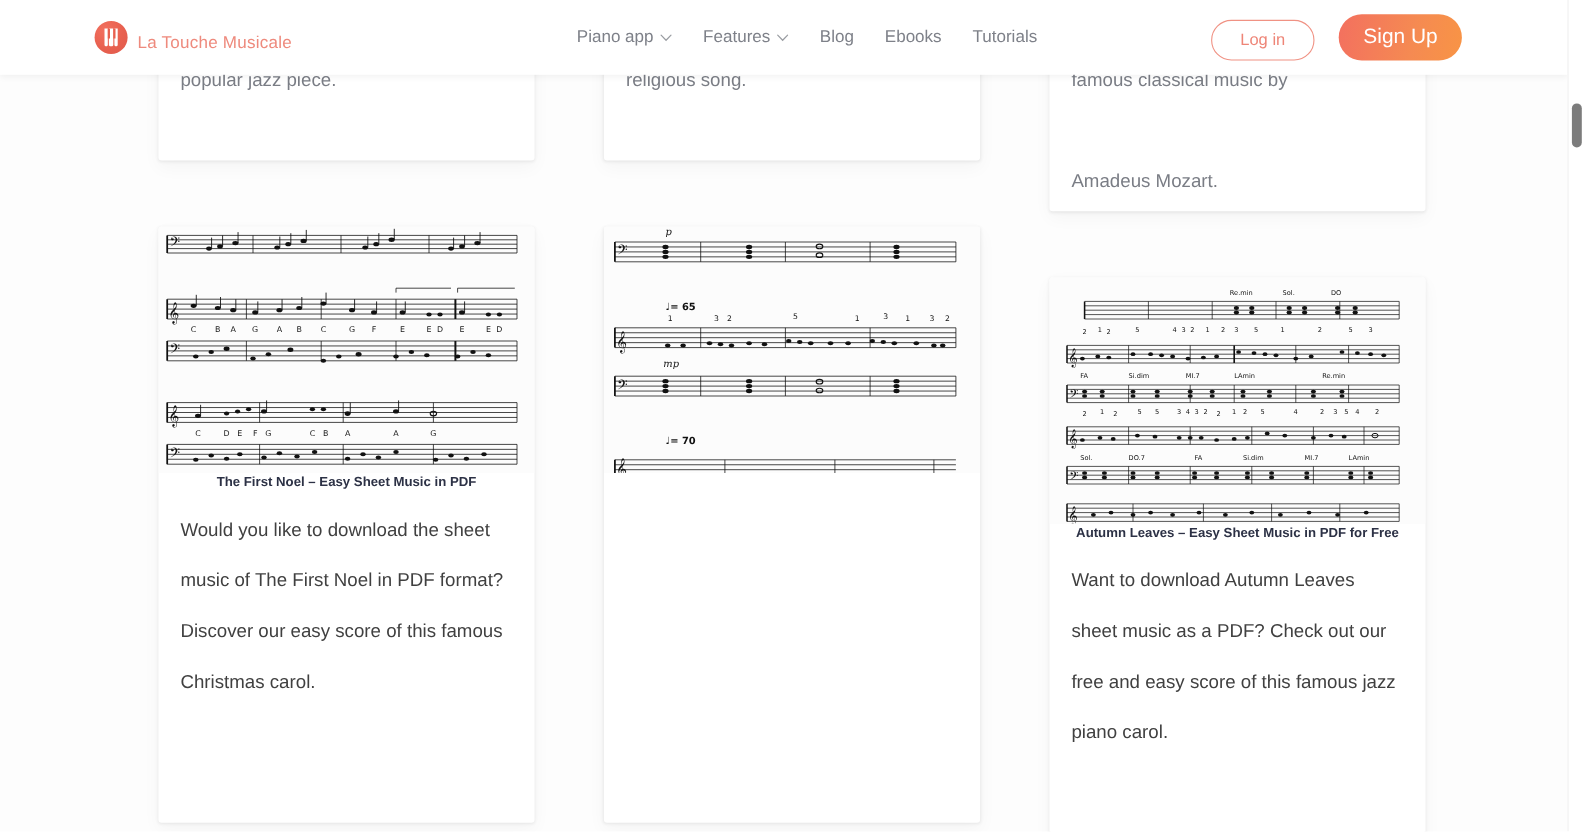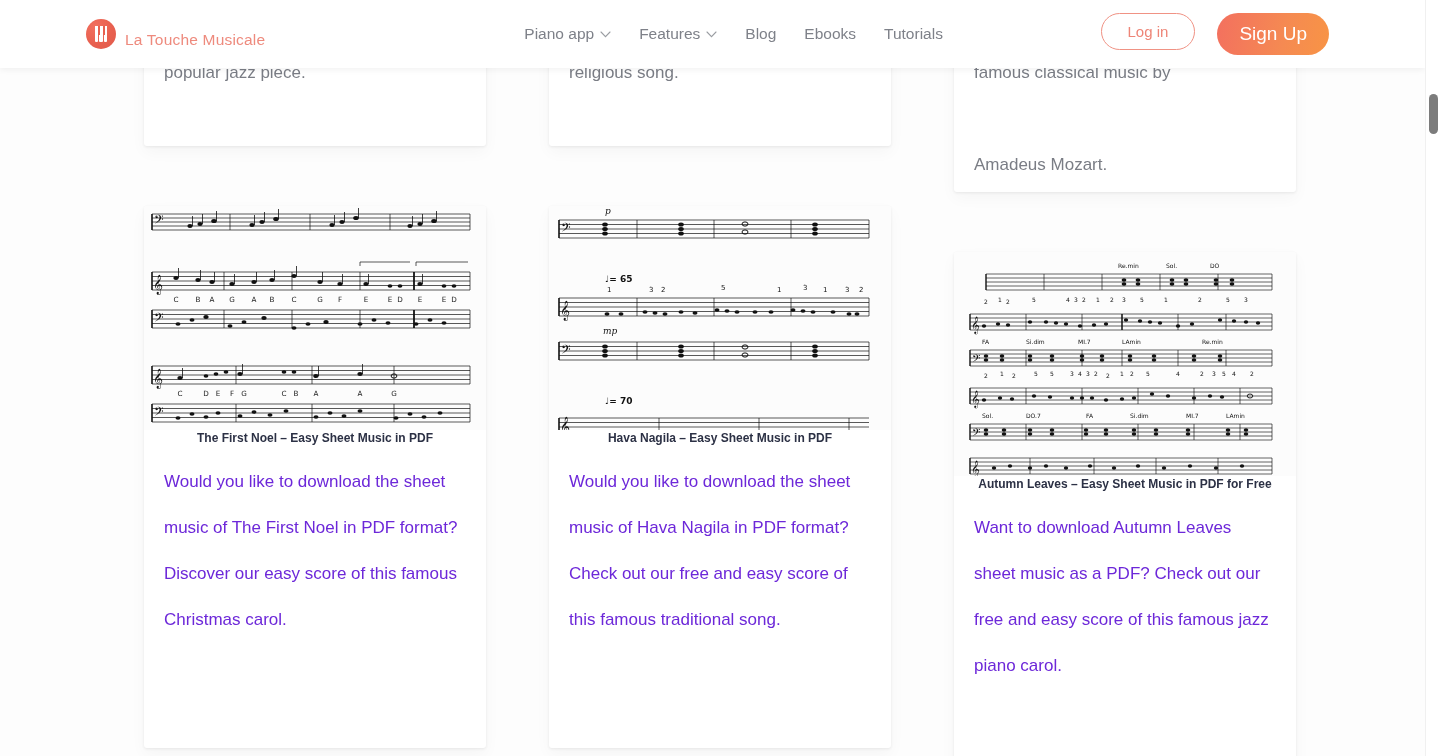--- a/index.html
+++ b/index.html
@@ -55,21 +55,21 @@
     display: flex; align-items: center; gap: 28px;
     margin-left: 259px;
   }
   .nav-item {
     display: flex; align-items: center; gap: 6px;
     font-size: 15.5px; color: #7e8189; font-weight: 400;
     cursor: pointer; white-space: nowrap;
   }
 
   .auth {
-    display: flex; align-items: flex-start; gap: 22px;
+    display: flex; align-items: flex-end; gap: 22px;
     margin-left: auto; margin-right: 96px;
   }
   .btn-login {
     border: 1px solid #f09284; color: #ee8577;
     background: #ffffff;
     border-radius: 30px;
     padding: 9px 26px;
     font-size: 15px; font-family: inherit;
     cursor: pointer; white-space: nowrap;
   }
@@ -116,21 +116,21 @@
   .card-body {
     padding: 0 20px;
   }
   .card-title {
     font-size: 12px; font-weight: bold; line-height: 1.42;
     color: #2c3145; text-align: center;
     padding: 0 2px; margin-bottom: 12px;
   }
   .card-text {
     font-size: 17px; line-height: 2.7;
-    color: #6d28d9; font-weight: 400;
+    color: #404040; font-weight: 400;
   }
   
   .frag {
     font-size: 17px; line-height: 2.7; color: #7a7d85;
     padding: 0 20px;
   }
 
   .thumb {
     width: 100%; height: 224px;
     background: #fbfbfb;
@@ -543,24 +543,20 @@
               <line x1="100" y1="0" x2="100" y2="14"></line>
                 <line x1="200" y1="0" x2="200" y2="14"></line>
               <line x1="290" y1="0" x2="290" y2="14"></line>
             </g>
             <g fill="#111" stroke="none" font-family="DejaVu Serif, serif" font-size="17">
               <text x="11" y="226">𝄞</text>
             </g>
           </g>
         </svg>
       </div>
-      <div class="card-body">
-        <div class="card-title">Hava Nagila – Easy Sheet Music in PDF</div>
-        <div class="card-text">Would you like to download the sheet music of Hava Nagila in PDF format? Check out our free and easy score of this famous traditional song.</div>
-      </div>
     </div>
 
     <div class="card r2 c3">
       <div class="thumb">
         <svg viewBox="0 0 342 224" preserveAspectRatio="xMidYMid slice" aria-hidden="true">
           <rect width="342" height="224" fill="#fcfcfc"></rect>
           <g stroke="#111" stroke-width="0.65" fill="none">
 
             <g transform="translate(32,22)">
               <line x1="0" y1="0" x2="286" y2="0"></line>

